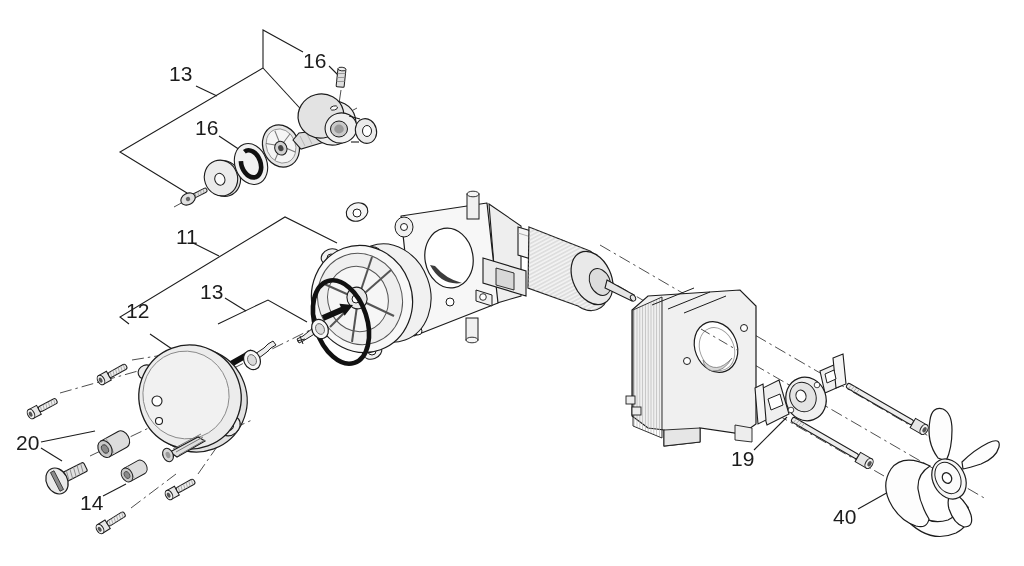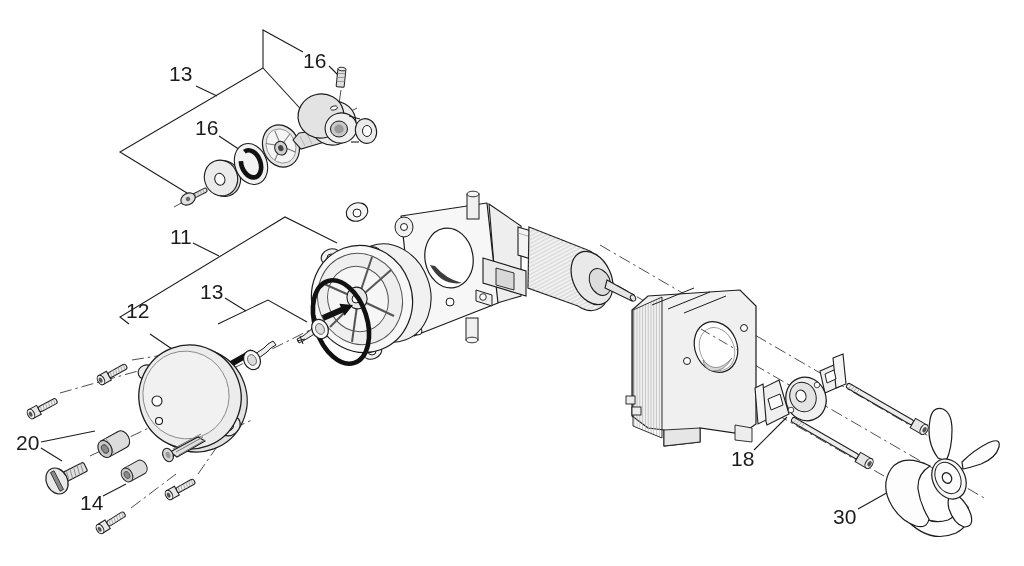--- a/index.html
+++ b/index.html
@@ -310,23 +310,23 @@
     <path d="M938,458 Q926,442 930,420 Q932,406 943,409 Q952,413 952,430 Q952,449 946,461 Z"></path>
     <path d="M962,462 Q974,450 988,443 Q1001,437 999,447 Q996,458 981,464 Q969,468 963,469 Z"></path>
     <path d="M953,492 Q966,500 971,515 Q974,527 964,527 Q954,524 949,509 Q946,497 953,492 Z"></path>
     <path d="M930,466 Q903,453 891,469 Q880,486 892,506 Q901,521 916,526 Q927,529 929,519 Q920,504 918,489 Q917,474 930,466 Z"></path>
     <ellipse cx="949" cy="479" rx="16" ry="21" transform="rotate(-28 949 479)" fill="#f6f6f6"></ellipse>
     <ellipse cx="948" cy="478" rx="12" ry="16.5" transform="rotate(-28 948 478)" fill="#fbfbfb" stroke-width="1"></ellipse>
     <ellipse cx="947" cy="478" rx="4.5" ry="5.5" transform="rotate(-28 947 478)" fill="#ffffff"></ellipse>
   </g>
 </svg>
 
-<div class="callout" style="left:170px;top:226px">11</div>
+<div class="callout" style="left:176px;top:226px">11</div>
 <div class="callout" style="left:126px;top:300px">12</div>
 <div class="callout" style="left:200px;top:281px">13</div>
 <div class="callout" style="left:80px;top:492px">14</div>
 <div class="callout" style="left:169px;top:63px">13</div>
 <div class="callout" style="left:195px;top:117px">16</div>
 <div class="callout" style="left:303px;top:50px">16</div>
 <div class="callout" style="left:16px;top:432px">20</div>
-<div class="callout" style="left:731px;top:448px">18</div>
-<div class="callout" style="left:833px;top:506px">30</div>
+<div class="callout" style="left:731px;top:448px">19</div>
+<div class="callout" style="left:833px;top:506px">40</div>
 </div>
 
 </body></html>

